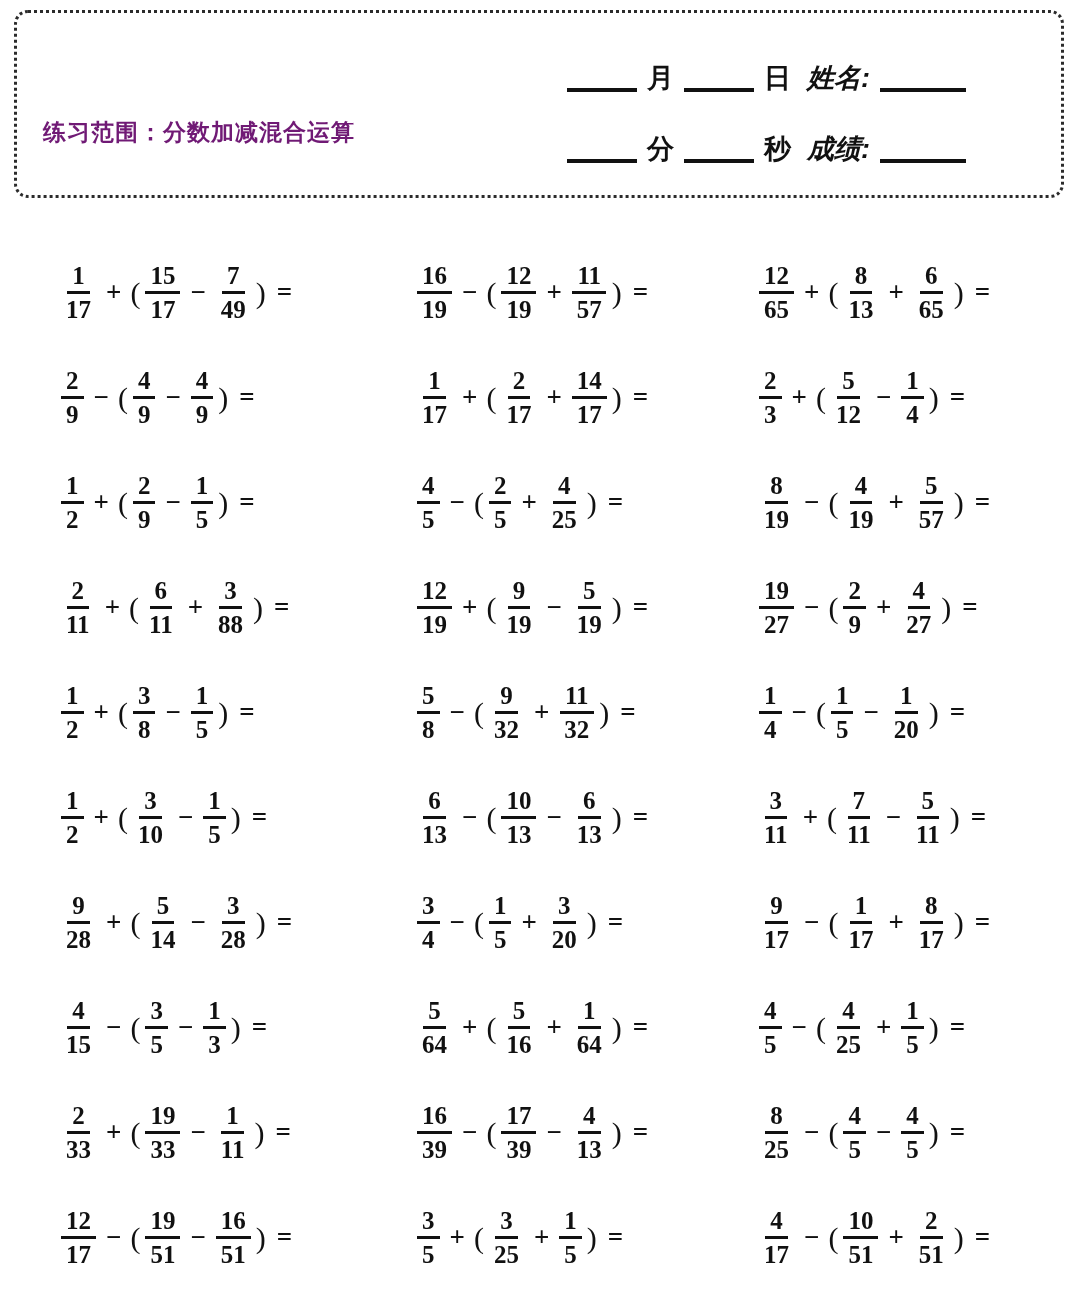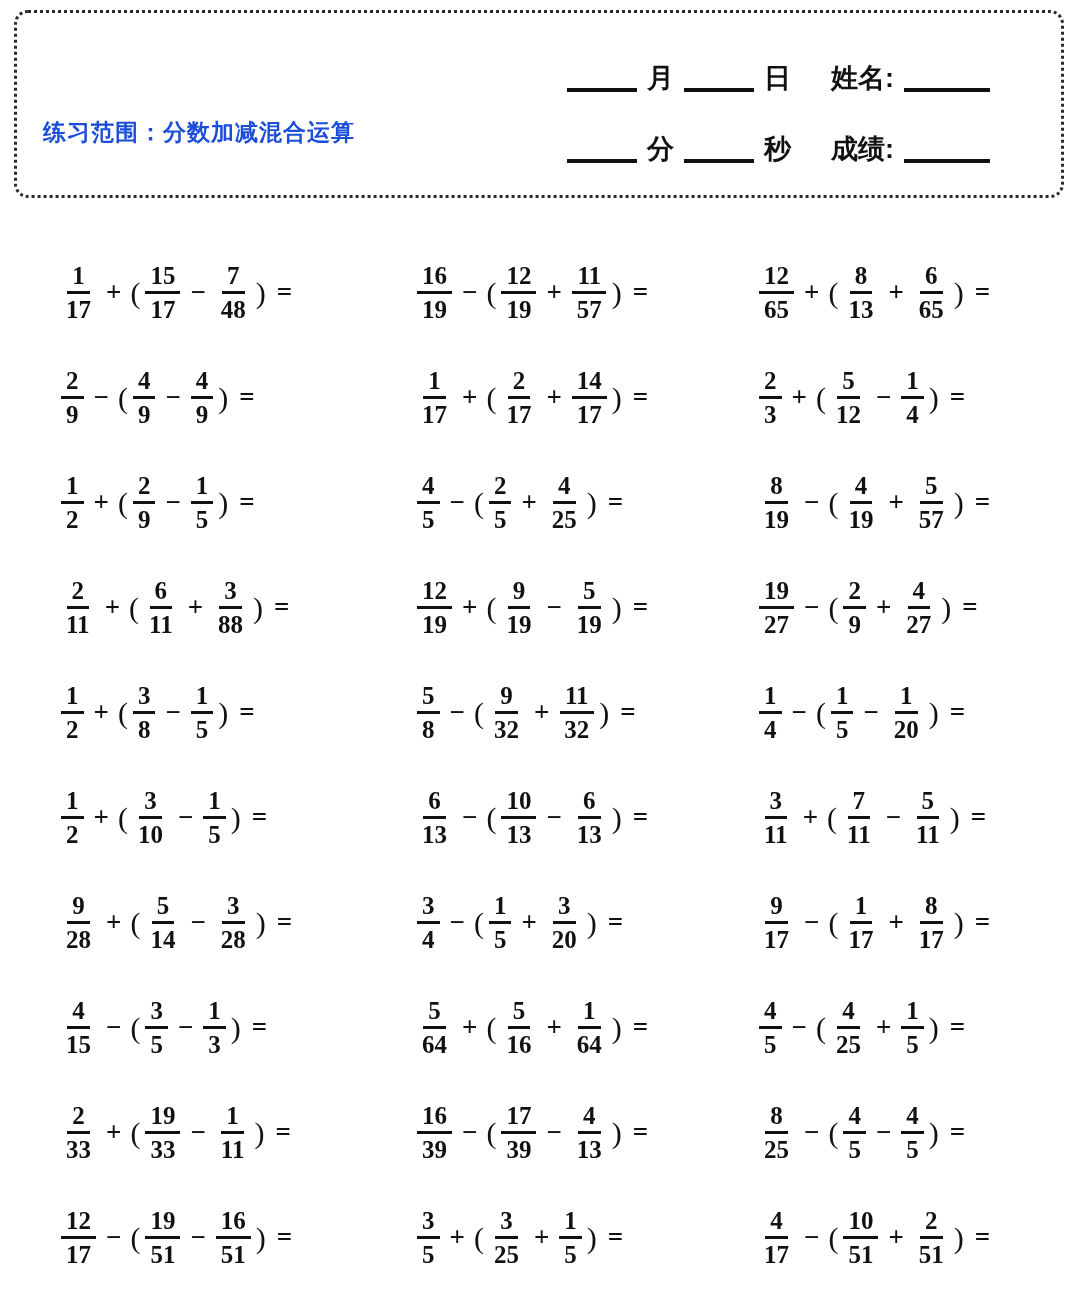--- a/index.html
+++ b/index.html
@@ -10,36 +10,36 @@
   }
   
   .header-box{
     position:absolute;left:14px;top:10px;width:1050px;height:188px;
     box-sizing:border-box;border:3px dotted #2b2b2b;border-radius:14px;
     background:#fff;
   }
   .scope{
     position:absolute;left:26px;top:104px;
     font-family:"Liberation Sans", sans-serif;
-    font-weight:700;font-size:23px;color:#1d4ed8;letter-spacing:1px;
+    font-weight:700;font-size:23px;color:#701a75;letter-spacing:1px;
   }
   .fills{
     position:absolute;left:540px;top:52px;display:flex;flex-direction:column;gap:44px;
   }
   .fill-line{display:flex;align-items:flex-end;}
   .hlabel{
     font-family:"Liberation Sans", sans-serif;
     font-weight:700;font-size:27px;line-height:1;color:#111;
   }
   .blank{
     display:inline-block;width:70px;height:22px;
     border-bottom:4px solid #111;margin:0 10px;
   }
   .blank.name{width:86px;margin-right:0;}
-  .sp-label{margin-left:40px;}
+  .sp-label{margin-left:16px;font-style:italic;}
   
   .problems{
     position:absolute;left:58px;top:240px;
     display:grid;grid-template-columns:356px 342px auto;
     grid-auto-rows:105px;align-items:center;
   }
   .problem{
     display:flex;align-items:center;
     font-weight:700;font-size:27px;color:#111;
     white-space:nowrap;
@@ -84,21 +84,21 @@
       </span>
       <span class="op">+</span>
       <span class="paren">(</span>
       <span class="frac">
         <span class="num">15</span>
         <span class="den">17</span>
       </span>
       <span class="op">−</span>
       <span class="frac">
         <span class="num">7</span>
-        <span class="den">48</span>
+        <span class="den">49</span>
       </span>
       <span class="paren">)</span>
       <span class="eq">=</span>
     </div>
     <div class="problem">
       <span class="frac">
         <span class="num">16</span>
         <span class="den">19</span>
       </span>
       <span class="op">−</span>

